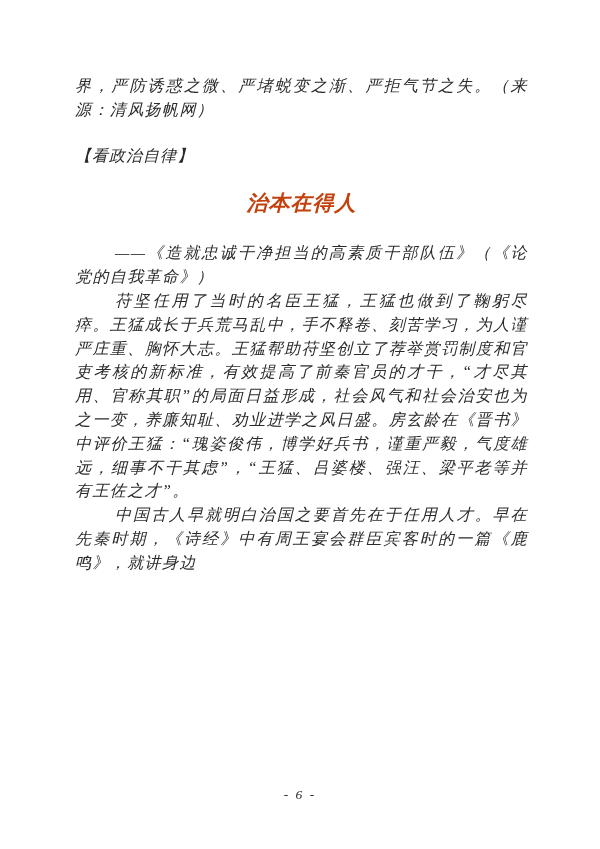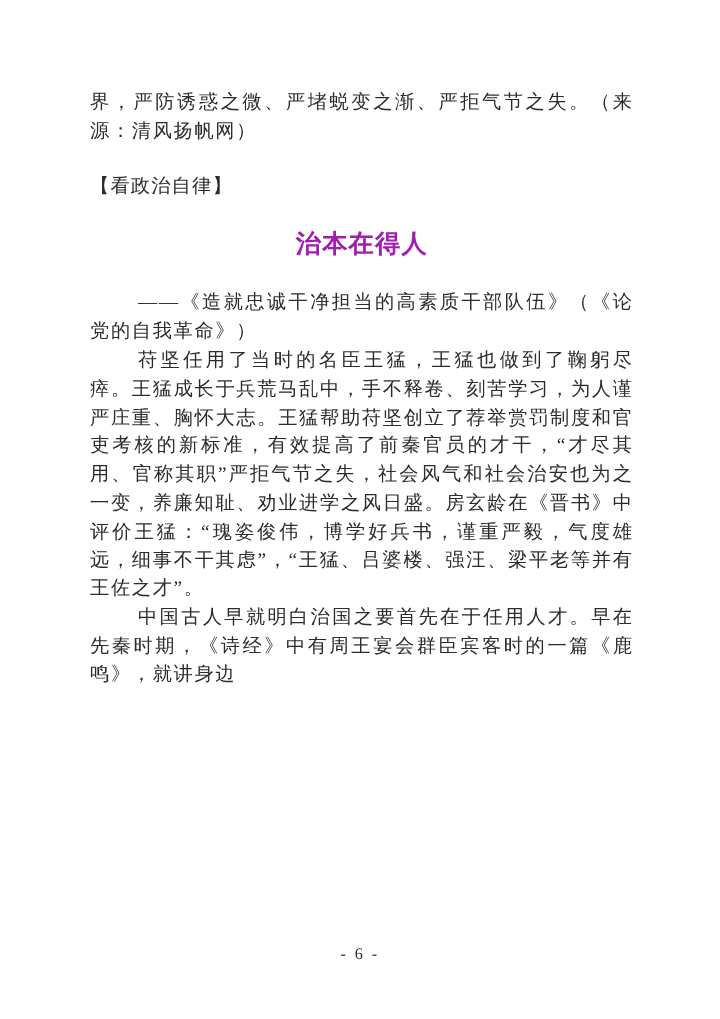--- a/index.html
+++ b/index.html
@@ -1,15 +1,15 @@
 <!DOCTYPE html>
 <html><head>
 <meta charset="utf-8">
 <style>
-  * { margin: 0; padding: 0; box-sizing: border-box; }
+  * { margin: 0; padding: 0; box-sizing: border-box; font-style: italic; }
   html, body { width: 600px; height: 849px; }
   body {
     background: #ffffff;
     font-family: "Liberation Serif", "DejaVu Serif", serif;
     color: #2b2b2b;
     -webkit-font-smoothing: antialiased;
   }
   .page {
     position: relative;
     width: 600px;
@@ -30,21 +30,21 @@
     letter-spacing: 1px;
   }
   .title {
     font-size: 21px;
     font-weight: 700;
     line-height: 30px;
     text-align: center;
     letter-spacing: 1px;
     margin-top: 21px;
     margin-bottom: 23px;
-    color: #a21caf;
+    color: #c2410c;
   }
   .para { text-indent: 40px; }
   .page-number {
     position: absolute;
     top: 787px;
     left: 0;
     width: 600px;
     text-align: center;
     font-size: 13.5px;
     letter-spacing: 2px;
@@ -57,19 +57,19 @@
 <div class="page">
 
   <p class="body-text">界，严防诱惑之微、严堵蜕变之渐、严拒气节之失。（来源：清风扬帆网）</p>
 
   <p class="body-text section-header">【看政治自律】</p>
 
   <h1 class="title">治本在得人</h1>
 
   <div class="article-body">
     <p class="body-text para">——《造就忠诚干净担当的高素质干部队伍》（《论党的自我革命》）</p>
-    <p class="body-text para">苻坚任用了当时的名臣王猛，王猛也做到了鞠躬尽瘁。王猛成长于兵荒马乱中，手不释卷、刻苦学习，为人谨严庄重、胸怀大志。王猛帮助苻坚创立了荐举赏罚制度和官吏考核的新标准，有效提高了前秦官员的才干，“才尽其用、官称其职”严拒气节之失，社会风气和社会治安也为之一变，养廉知耻、劝业进学之风日盛。房玄龄在《晋书》中评价王猛：“瑰姿俊伟，博学好兵书，谨重严毅，气度雄远，细事不干其虑”，“王猛、吕婆楼、强汪、梁平老等并有王佐之才”。</p>
+    <p class="body-text para">苻坚任用了当时的名臣王猛，王猛也做到了鞠躬尽瘁。王猛成长于兵荒马乱中，手不释卷、刻苦学习，为人谨严庄重、胸怀大志。王猛帮助苻坚创立了荐举赏罚制度和官吏考核的新标准，有效提高了前秦官员的才干，“才尽其用、官称其职”的局面日益形成，社会风气和社会治安也为之一变，养廉知耻、劝业进学之风日盛。房玄龄在《晋书》中评价王猛：“瑰姿俊伟，博学好兵书，谨重严毅，气度雄远，细事不干其虑”，“王猛、吕婆楼、强汪、梁平老等并有王佐之才”。</p>
     <p class="body-text para">中国古人早就明白治国之要首先在于任用人才。早在先秦时期，《诗经》中有周王宴会群臣宾客时的一篇《鹿鸣》，就讲身边</p>
   </div>
 
   <div class="page-number">- 6 -</div>
 
 </div>
 
 </body></html>

